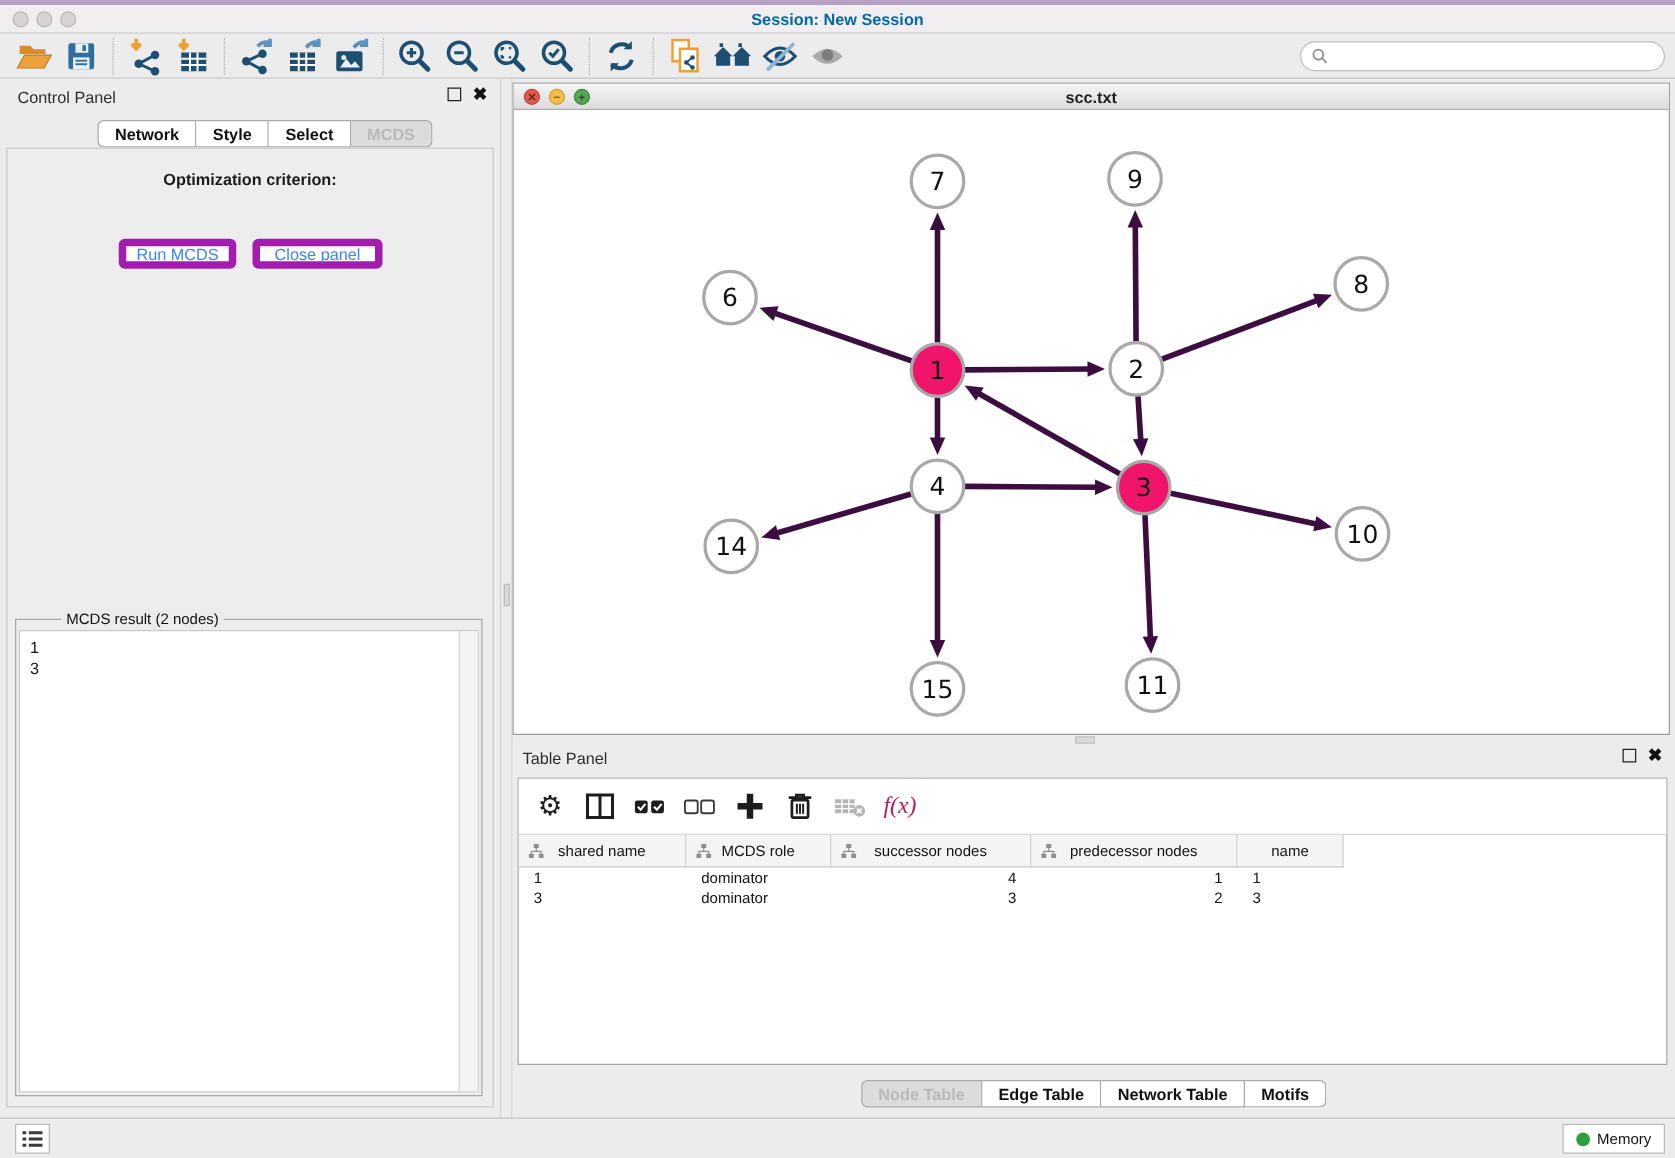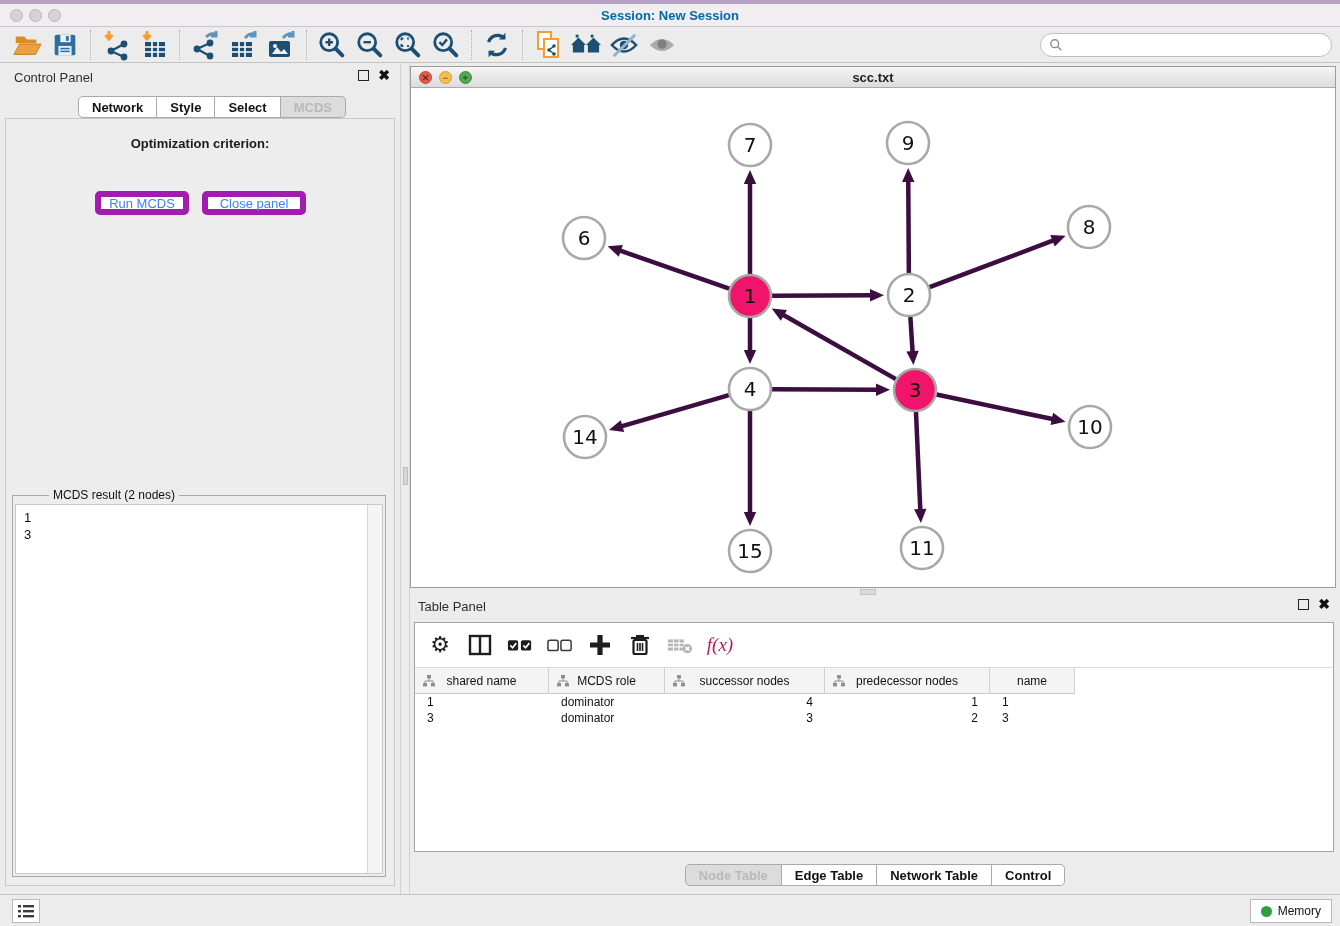--- a/index.html
+++ b/index.html
@@ -501,21 +501,21 @@
             <div class="td r" style="width: 160px;">3</div>
             <div class="td r" style="width: 165px;">2</div>
             <div class="td l" style="width: 85px;">3</div>
           </div>
         </div>
     </div>
     <div class="tp-tabs">
         <div class="tabseg sel">Node Table</div>
         <div class="tabseg">Edge Table</div>
         <div class="tabseg">Network Table</div>
-        <div class="tabseg">Control</div>
+        <div class="tabseg">Motifs</div>
       </div>
   </div>
 </div>
 
 <div class="abs status-bar">
   <div class="sb-left">
     <svg width="18" height="16" viewBox="0 0 18 16">
         <rect x="1" y="2" width="3" height="2.4" fill="#3a3a3a"></rect>
         <rect x="6" y="2" width="11" height="2.4" fill="#3a3a3a"></rect>
         <rect x="1" y="7" width="3" height="2.4" fill="#3a3a3a"></rect>

